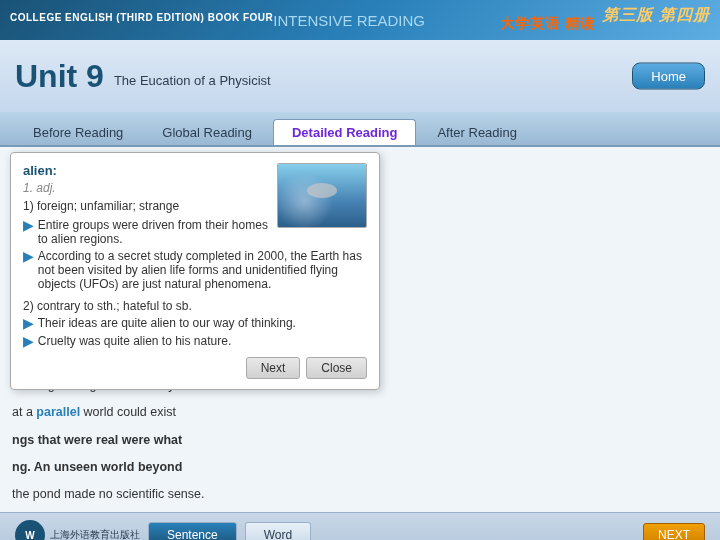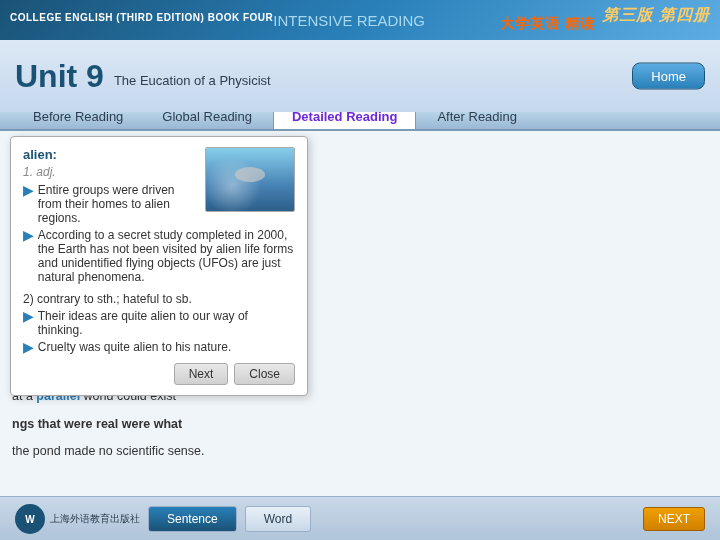--- a/index.html
+++ b/index.html
@@ -83,21 +83,21 @@
       cursor: pointer;
       border: 1px solid #1a5276;
     }
 
     
     .nav-tabs {
       background: linear-gradient(to bottom, #b8d4e8, #9ab8d4);
       display: flex;
       align-items: flex-end;
       padding: 0 15px;
-      height: 19px;
+      height: 35px;
       border-bottom: 2px solid #7a9ab5;
     }
     .tab {
       padding: 5px 18px;
       font-size: 13px;
       cursor: pointer;
       border-radius: 4px 4px 0 0;
       margin-right: 3px;
       color: #2c3e50;
       background: transparent;
@@ -118,21 +118,21 @@
       padding: 10px 12px;
       gap: 10px;
       position: relative;
     }
 
     
     .popup-overlay {
       position: absolute;
       left: 10px;
       top: 5px;
-      width: 298px;
+      width: 370px;
       background: white;
       border: 1px solid #aaa;
       border-radius: 4px;
       padding: 10px 12px;
       z-index: 10;
       box-shadow: 2px 2px 8px rgba(0,0,0,0.2);
     }
     .popup-word {
       font-weight: bold;
       color: #1a5276;
@@ -339,20 +339,21 @@
 <div class="main-content">
 
   <div class="popup-overlay">
     <div style="overflow:hidden;">
       <div class="popup-image">
         <div class="popup-image-inner"></div>
         <div class="popup-image-object"></div>
       </div>
       <div class="popup-word">alien:</div>
       <div class="popup-pos">1. adj.</div>
+      <div class="popup-def">1) foreign; unfamiliar; strange</div>
       <div class="popup-example">
         <span class="popup-example-icon">▶</span>
         <span>Entire groups were driven from their homes to alien regions.</span>
       </div>
       <div class="popup-example">
         <span class="popup-example-icon">▶</span>
         <span>According to a secret study completed in 2000, the Earth has not been visited by alien life forms and unidentified flying objects (UFOs) are just natural phenomena.</span>
       </div>
     </div>
     <div class="popup-def-num">2) contrary to sth.; hateful to sb.</div>
@@ -375,20 +376,21 @@
     <p>Spending most of their time</p>
     <p>d, they would be only <span class="highlight-dimly">dimly</span></p>
     <p>face. The nature of my world</p>
     <p>t I could sit only a few inches</p>
     <p>ry huge gap. The carp and I</p>
     <p>ering each other's world, yet</p>
     <p>r's surface.</p>
     <p>s" living among the fish. They</p>
     <p>at a <span class="highlight-parallel">parallel</span> world could exist</p>
     <p><span class="highlight-bold">ngs that were real were what</span></p>
+    <p><span class="highlight-bold">ng. An unseen world beyond</span></p>
     <p>the pond made no scientific sense.</p>
   </div>
 </div>
 
 <div class="bottom-bar">
   <div class="bottom-left">
     <div class="bottom-logo">
       <div class="logo-circle">W</div>
       <span class="logo-text">上海外语教育出版社</span>
     </div>

